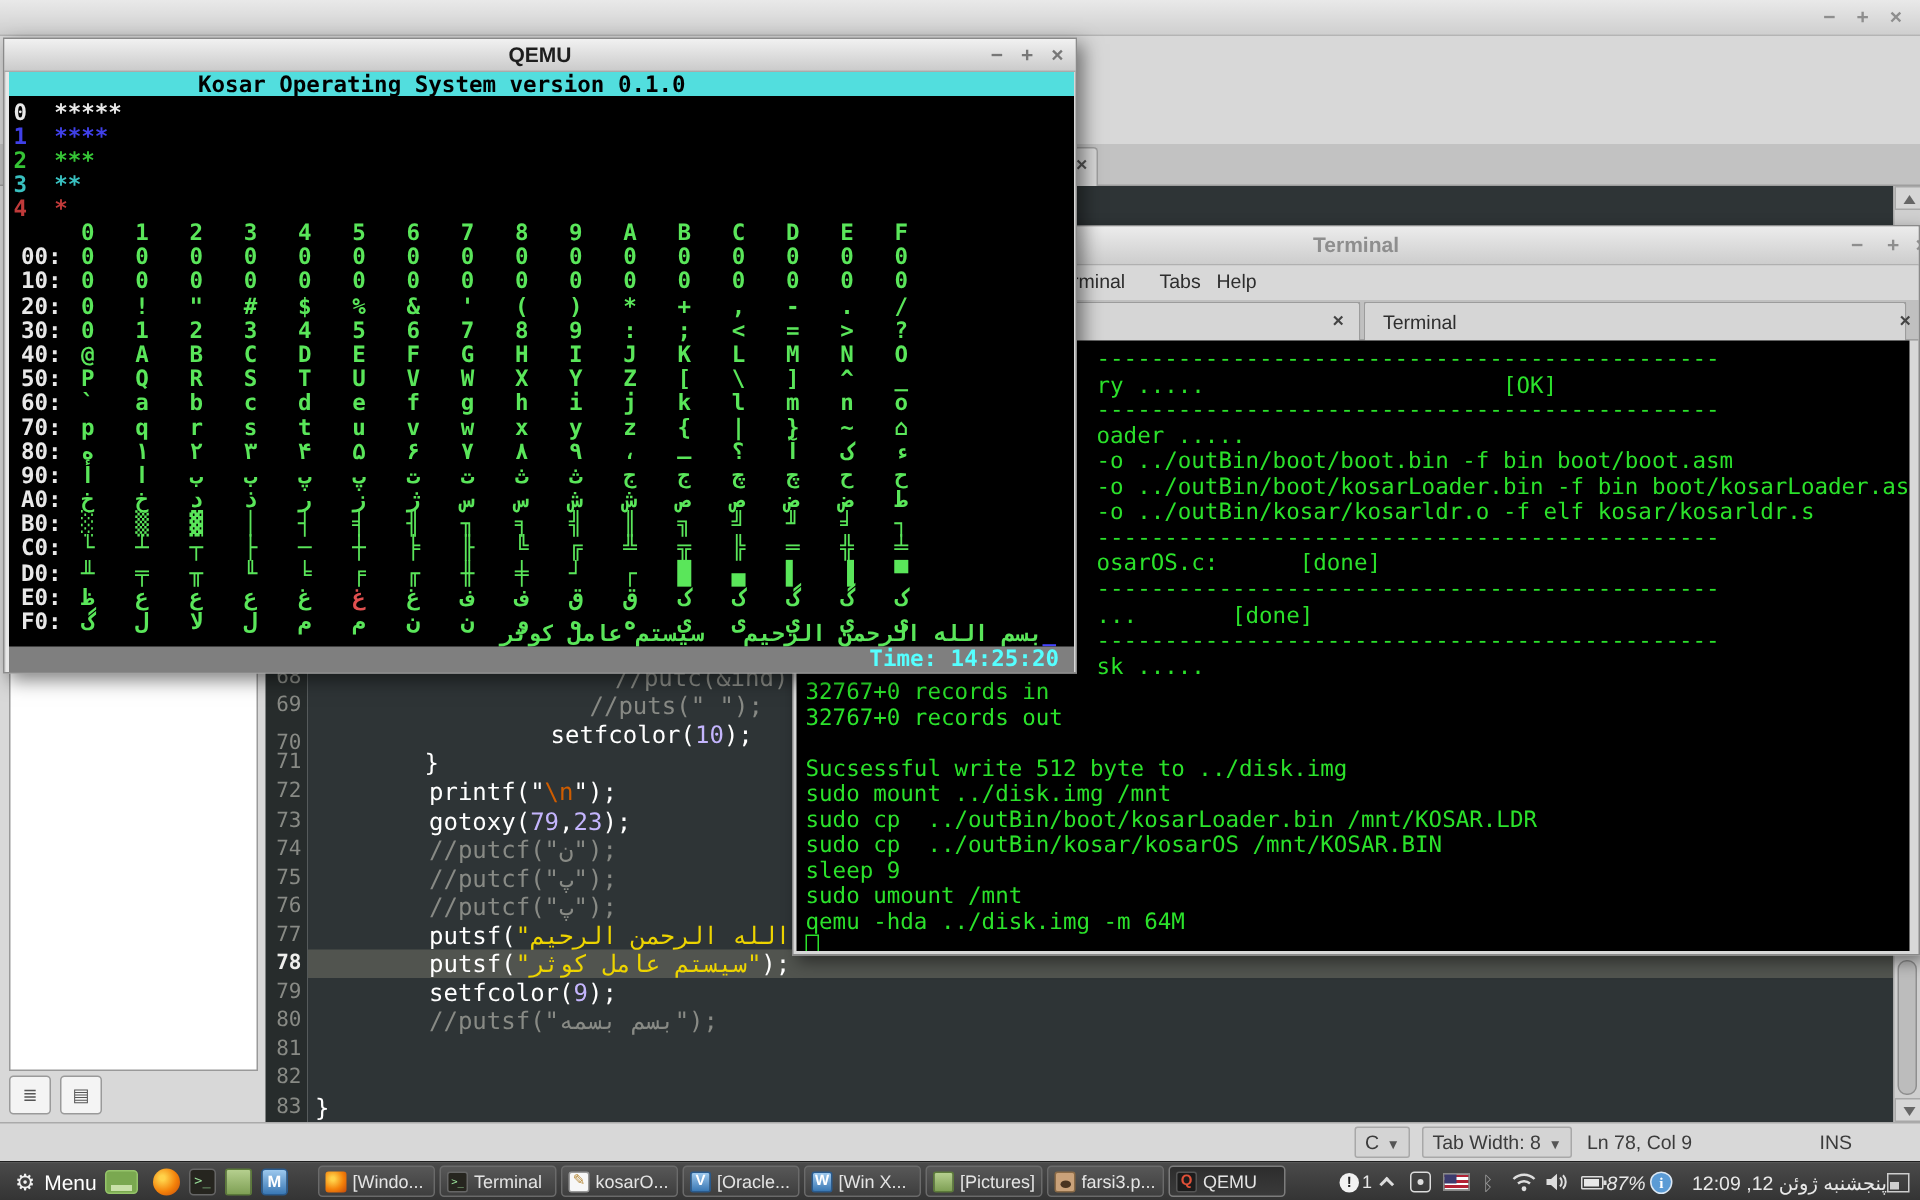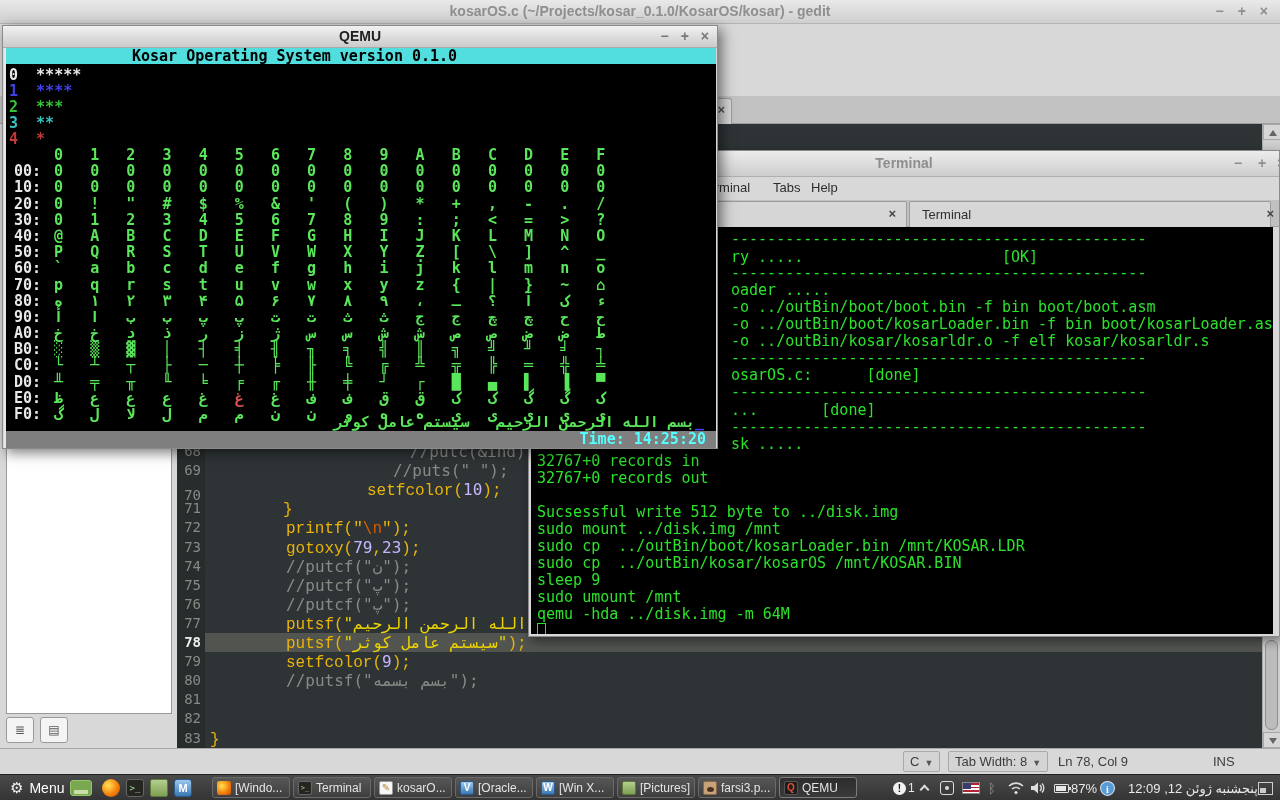--- a/index.html
+++ b/index.html
@@ -32,21 +32,21 @@
   #gutter { position:absolute; left:177px; top:124px; width:28px; height:624px;
     background:#272c2c; overflow:hidden; }
   .lnum { position:absolute; right:4px; width:24px; text-align:right;
     font-family:"DejaVu Sans Mono", monospace; font-size:14px; color:#888a85; line-height:19px; }
   .lnum.cur { color:#eeeeec; font-weight:bold; }
   #editor { position:absolute; left:205px; top:124px; width:1057px; height:624px;
     background:#2e3436; overflow:hidden; }
   .codeline { position:absolute; white-space:pre; font-family:"DejaVu Sans Mono", monospace;
     font-size:16px; line-height:19px; }
   #curline-bar { position:absolute; left:0; width:1057px; height:19px; background:#51544f; }
-  .tok-p { color:#eab308;font-family:Liberation Mono, monospace; } .tok-c { color:#888a85; } .tok-s { color:#edd400; }
+  .tok-p { color:#ffffff; } .tok-c { color:#888a85; } .tok-s { color:#edd400; }
   .tok-v { color:#c4b5fd; } .tok-e { color:#ce5c00; }
 
   
   #vscroll { position:absolute; left:1262px; top:124px; width:18px; height:624px;
     background:#cfcfcf; border-left:1px solid #aaa; }
   .sb-btn { position:absolute; left:0; width:18px; height:16px; background:#d6d6d6; border:1px solid #a8a8a8; }
   .sb-btn::after { content:""; position:absolute; left:5px; border-left:4px solid transparent; border-right:4px solid transparent; }
   #sb-up::after { top:5px; border-bottom:6px solid #666; }
   #sb-down { bottom:0; } #sb-down::after { top:5px; border-top:6px solid #666; }
   #sb-thumb { position:absolute; left:2px; top:516px; width:13px; height:90px;
@@ -141,39 +141,38 @@
     font-size:10px; font-weight:bold; text-align:center; line-height:13px; }
   #tray-chevron { left:921px; } 
   #chev { width:7px; height:7px; border-left:2px solid #ddd; border-top:2px solid #ddd; transform:rotate(45deg); margin-top:3px; }
   #tray-touchpad { left:940px; }
   #touchpad-box { width:14px; height:14px; border:1.5px solid #ddd; border-radius:3px; position:relative; }
   #touchpad-box::after { content:""; position:absolute; left:4px; top:4px; width:4px; height:4px; border-radius:50%; background:#ddd; }
   #tray-flag { left:962px; }
   #flag { width:18px; height:12px; background:repeating-linear-gradient(180deg,#b22234 0 1.8px,#fff 1.8px 3.6px); position:relative; border:1px solid #888; }
   #flag::after { content:""; position:absolute; left:0; top:0; width:8px; height:6px; background:#3c3b6e; }
   #tray-bt { left:988px; font-size:13px; color:#9a9a9a; }
-  #tray-wifi { left:1008px; } #tray-vol { left:1030px; } #tray-batt { left:1054px; gap:2px; font-size:13px; }
+  #tray-wifi { left:1008px; } #tray-vol { left:1030px; } #tray-batt { left:1054px; gap:2px; font-size:13px;font-style:italic; }
   #batt-body { width:15px; height:9px; border:1px solid #ddd; border-radius:1px; position:relative; }
   #batt-body::before { content:""; position:absolute; left:1px; top:1px; bottom:1px; width:10px; background:#e8e8e8; }
   #batt-body::after { content:""; position:absolute; right:-3px; top:2px; width:2px; height:3px; background:#ddd; }
   #tray-shield { left:1100px; }
   #shield { width:15px; height:15px; background:#5b9bd5; border-radius:50% 50% 50% 50%/45% 45% 55% 55%;
     color:#fff; font-size:10px; font-weight:bold; font-family:"Liberation Serif",serif; text-align:center; line-height:15px; border:1px solid #dce8f4; }
   #tray-clock { left:1128px; font-size:13px; direction:rtl; }
   #tray-corner { left:1258px; }
   #corner-box { width:15px; height:13px; border:1px solid #cdcdcd; position:relative; }
   #corner-box::after { content:""; position:absolute; left:1px; bottom:1px; width:6px; height:5px; background:#cdcdcd; }
   svg.tic { display:block; }
 </style>
 </head>
 <body>
 
 <div id="gedit">
   <div id="gedit-titlebar">
-    <div id="gedit-title">kosarOS.c (~/Projects/kosar_0.1.0/KosarOS/kosar) - gedit</div>
     <div class="winbtns">
       <span>−</span>
       <span>+</span>
       <span>×</span>
     </div>
   </div>
 
   <div id="gedit-tabbar">
     <div id="gedit-tab">
       <span id="gedit-tab-close">×</span>

